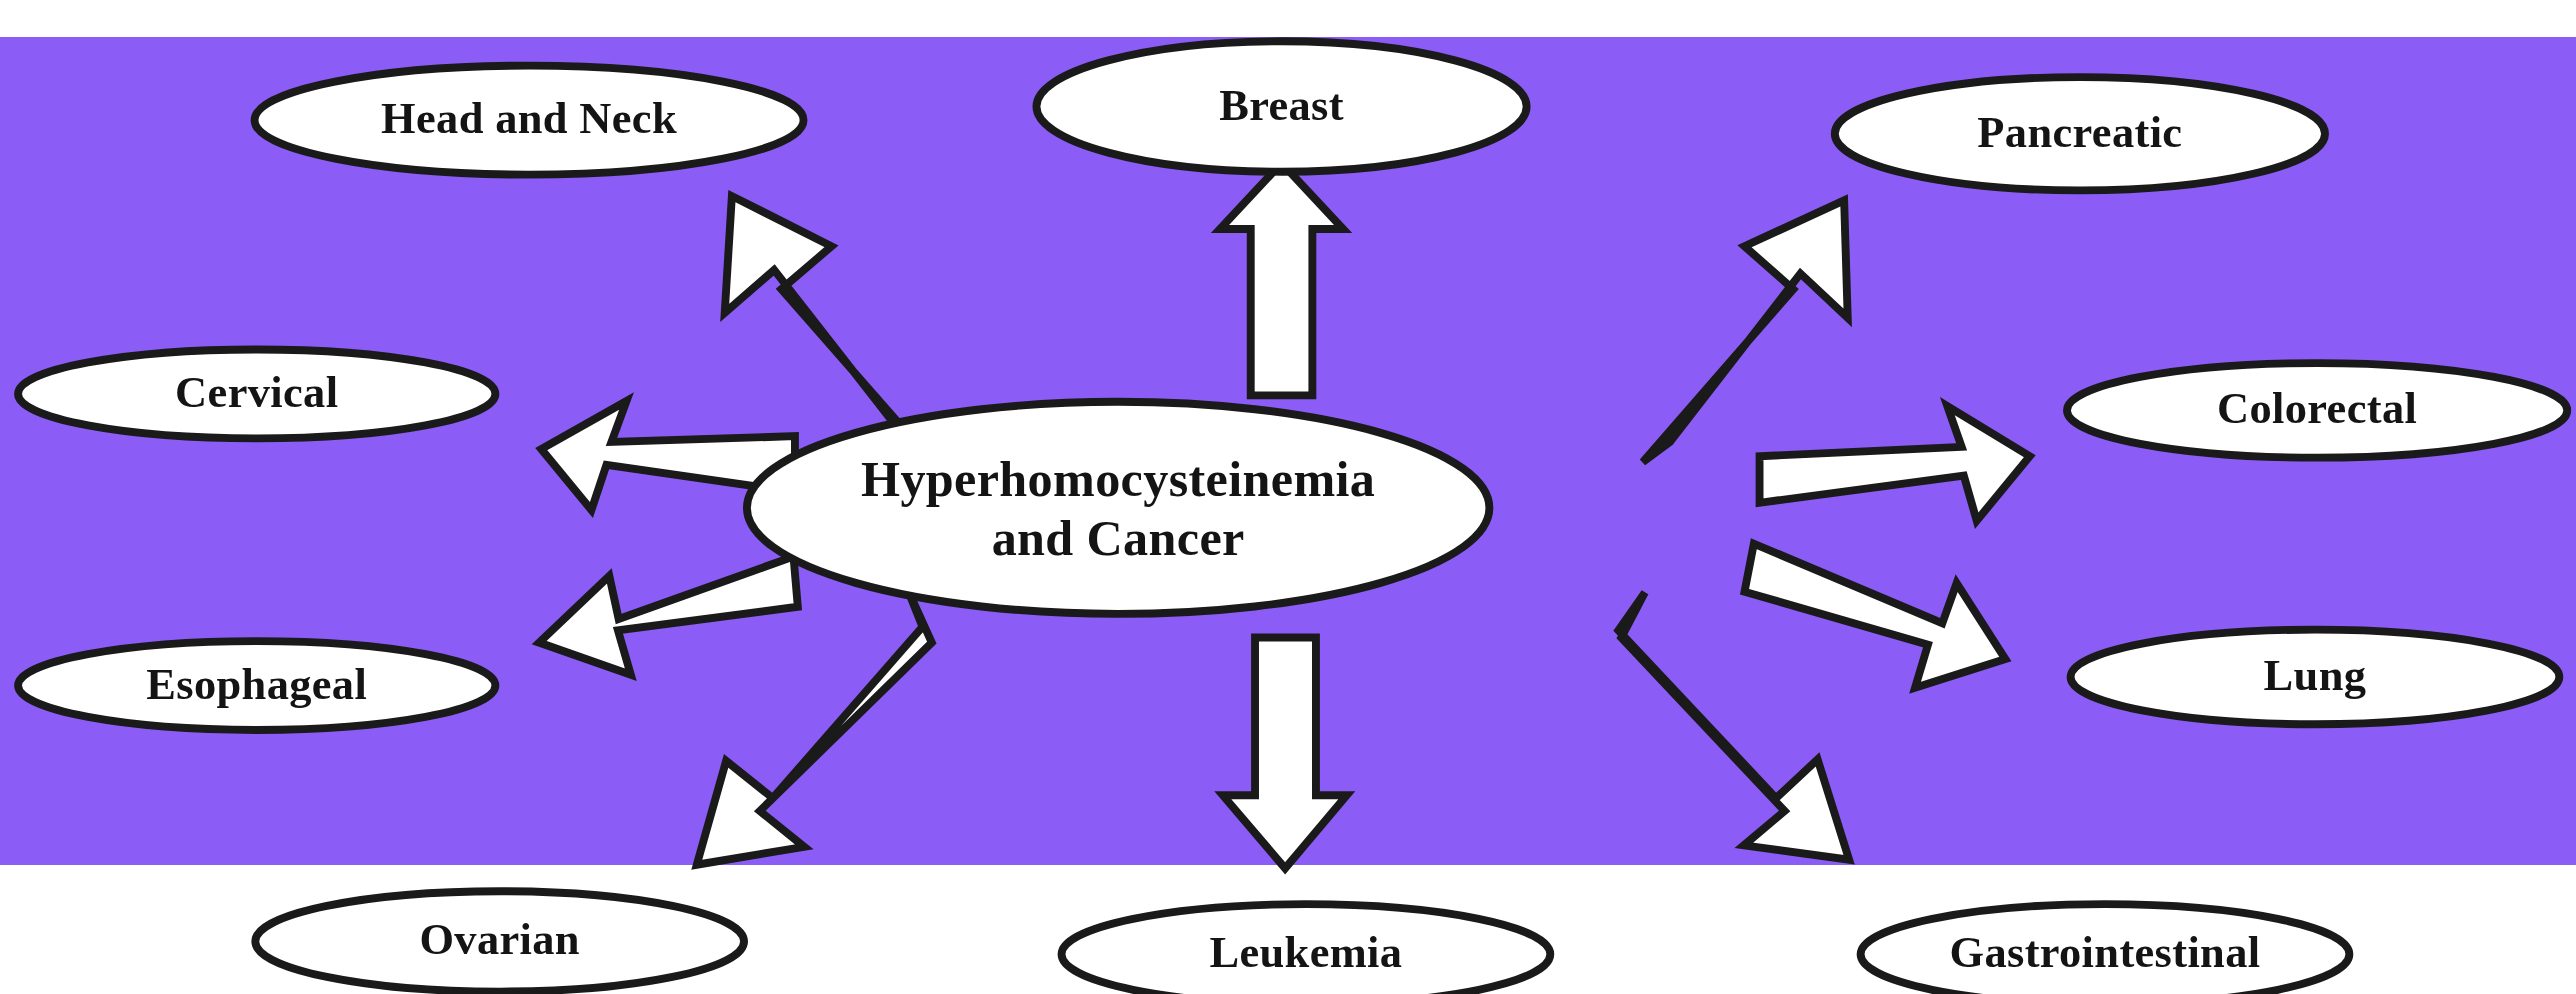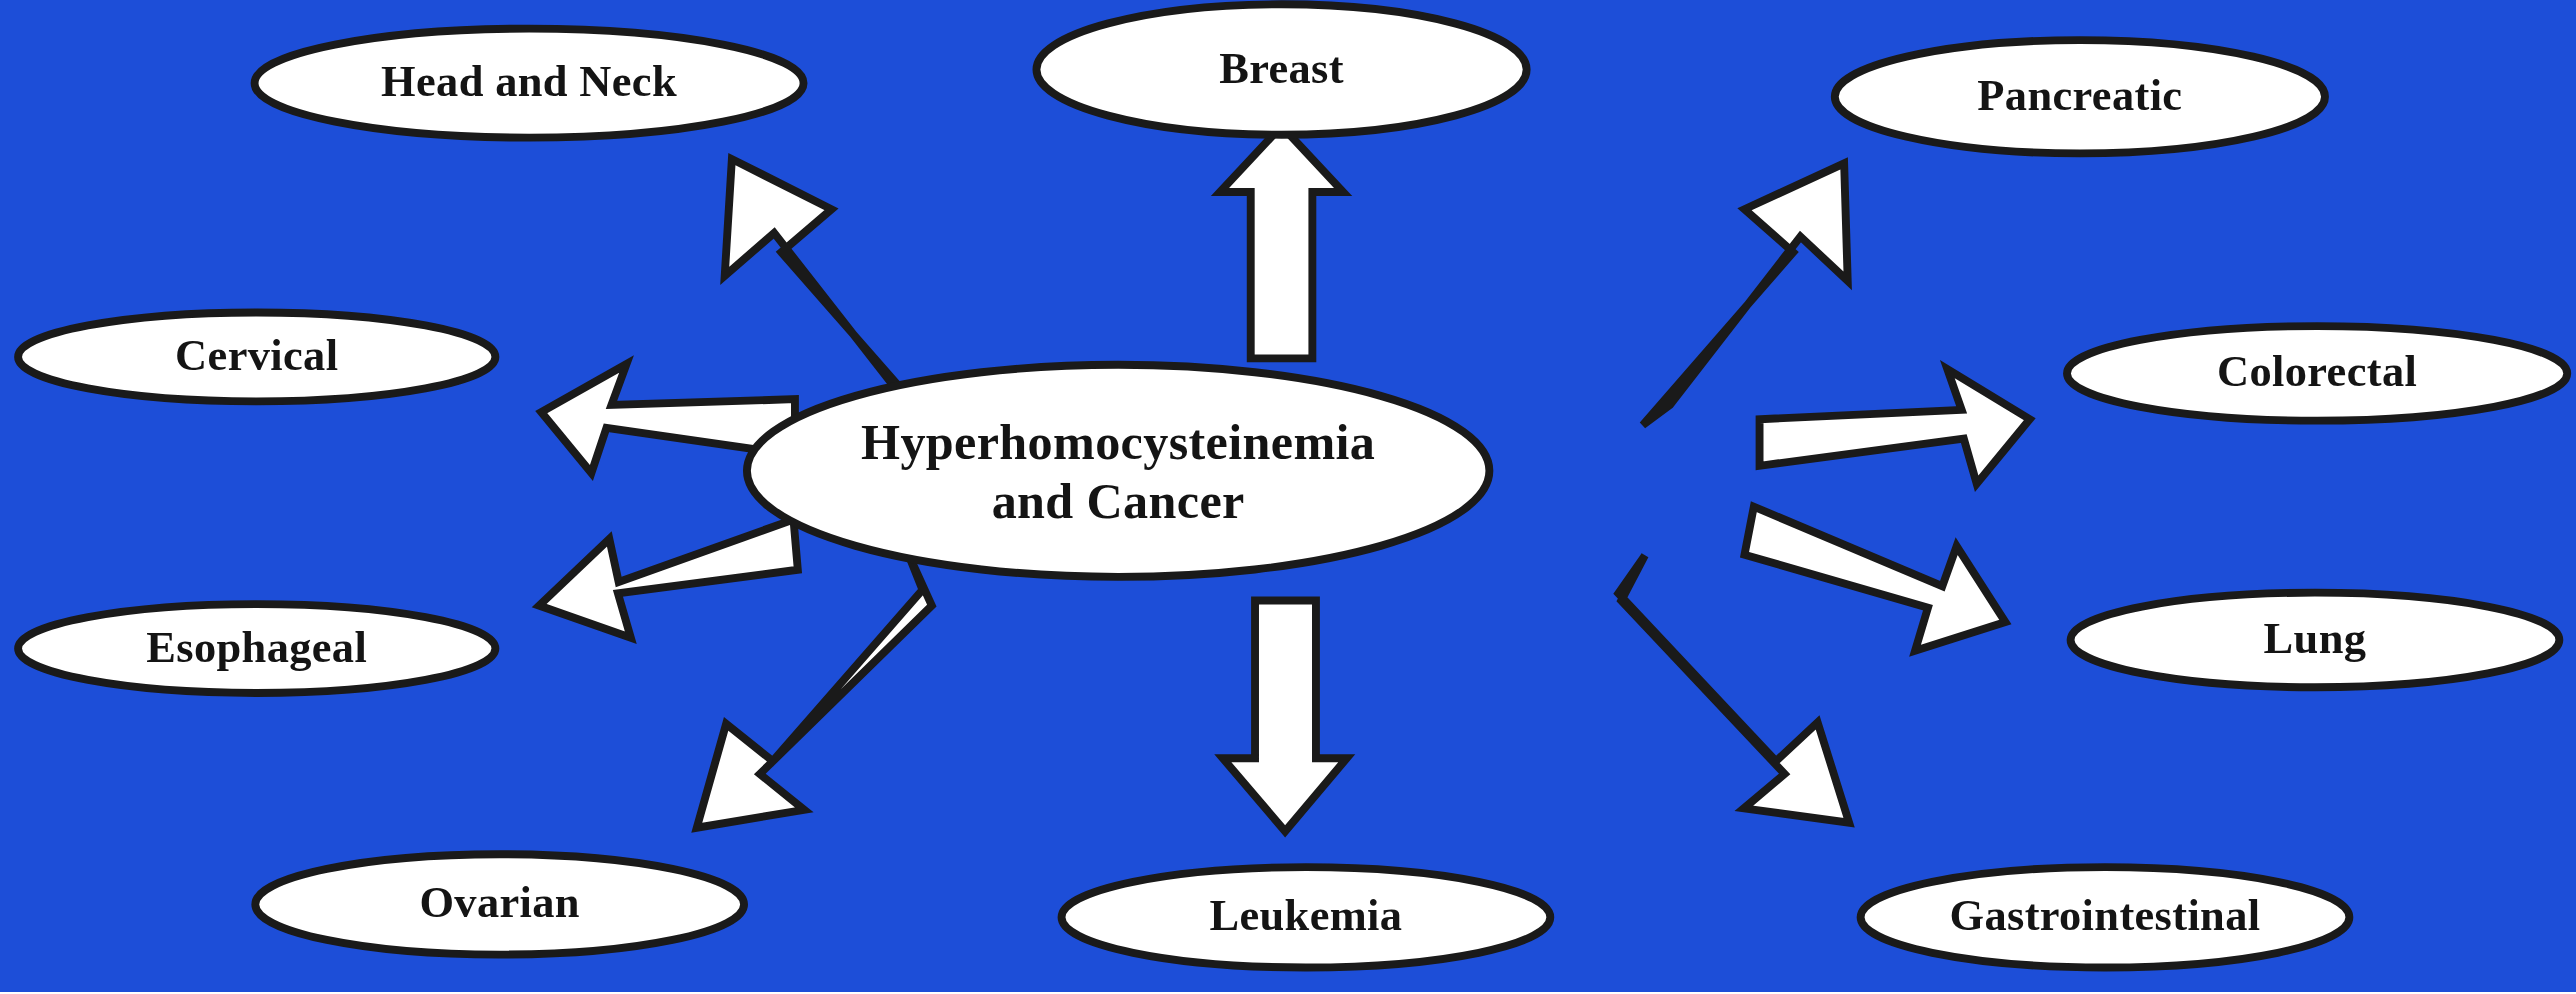--- a/index.html
+++ b/index.html
@@ -10,22 +10,23 @@
   }
   body {
     width: 2576px;
     height: 994px;
     overflow: hidden;
     font-family: "Liberation Serif", "DejaVu Serif", serif;
   }
   #diagram-root {
     position: relative;
     width: 2576px;
-    height: 992px;
-    background: #1d4ed8;
+    height: 828px;
+    background: #8b5cf6;
+    margin-top: 37px;
   }
   svg#diagram-svg {
     display: block;
     width: 2576px;
     height: 994px;
   }
   .node-ellipse {
     fill: #ffffff;
     stroke: #1a1a1a;
     stroke-width: 11;

